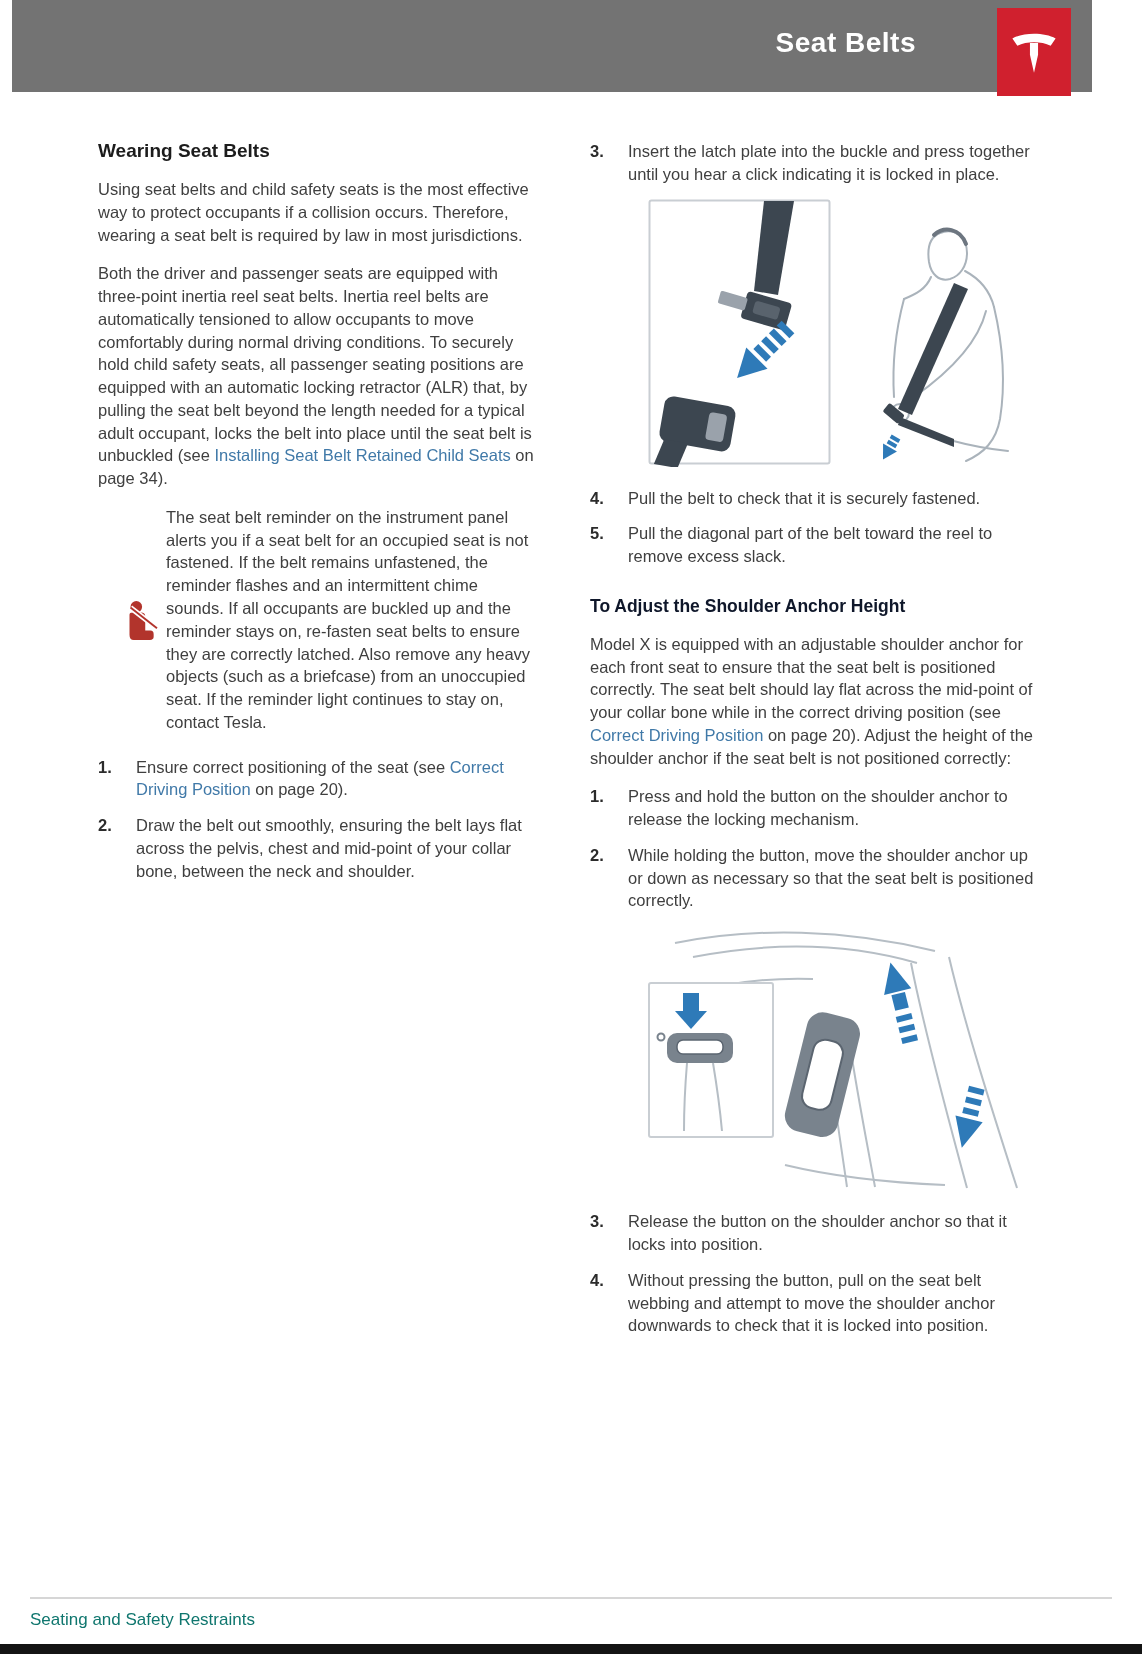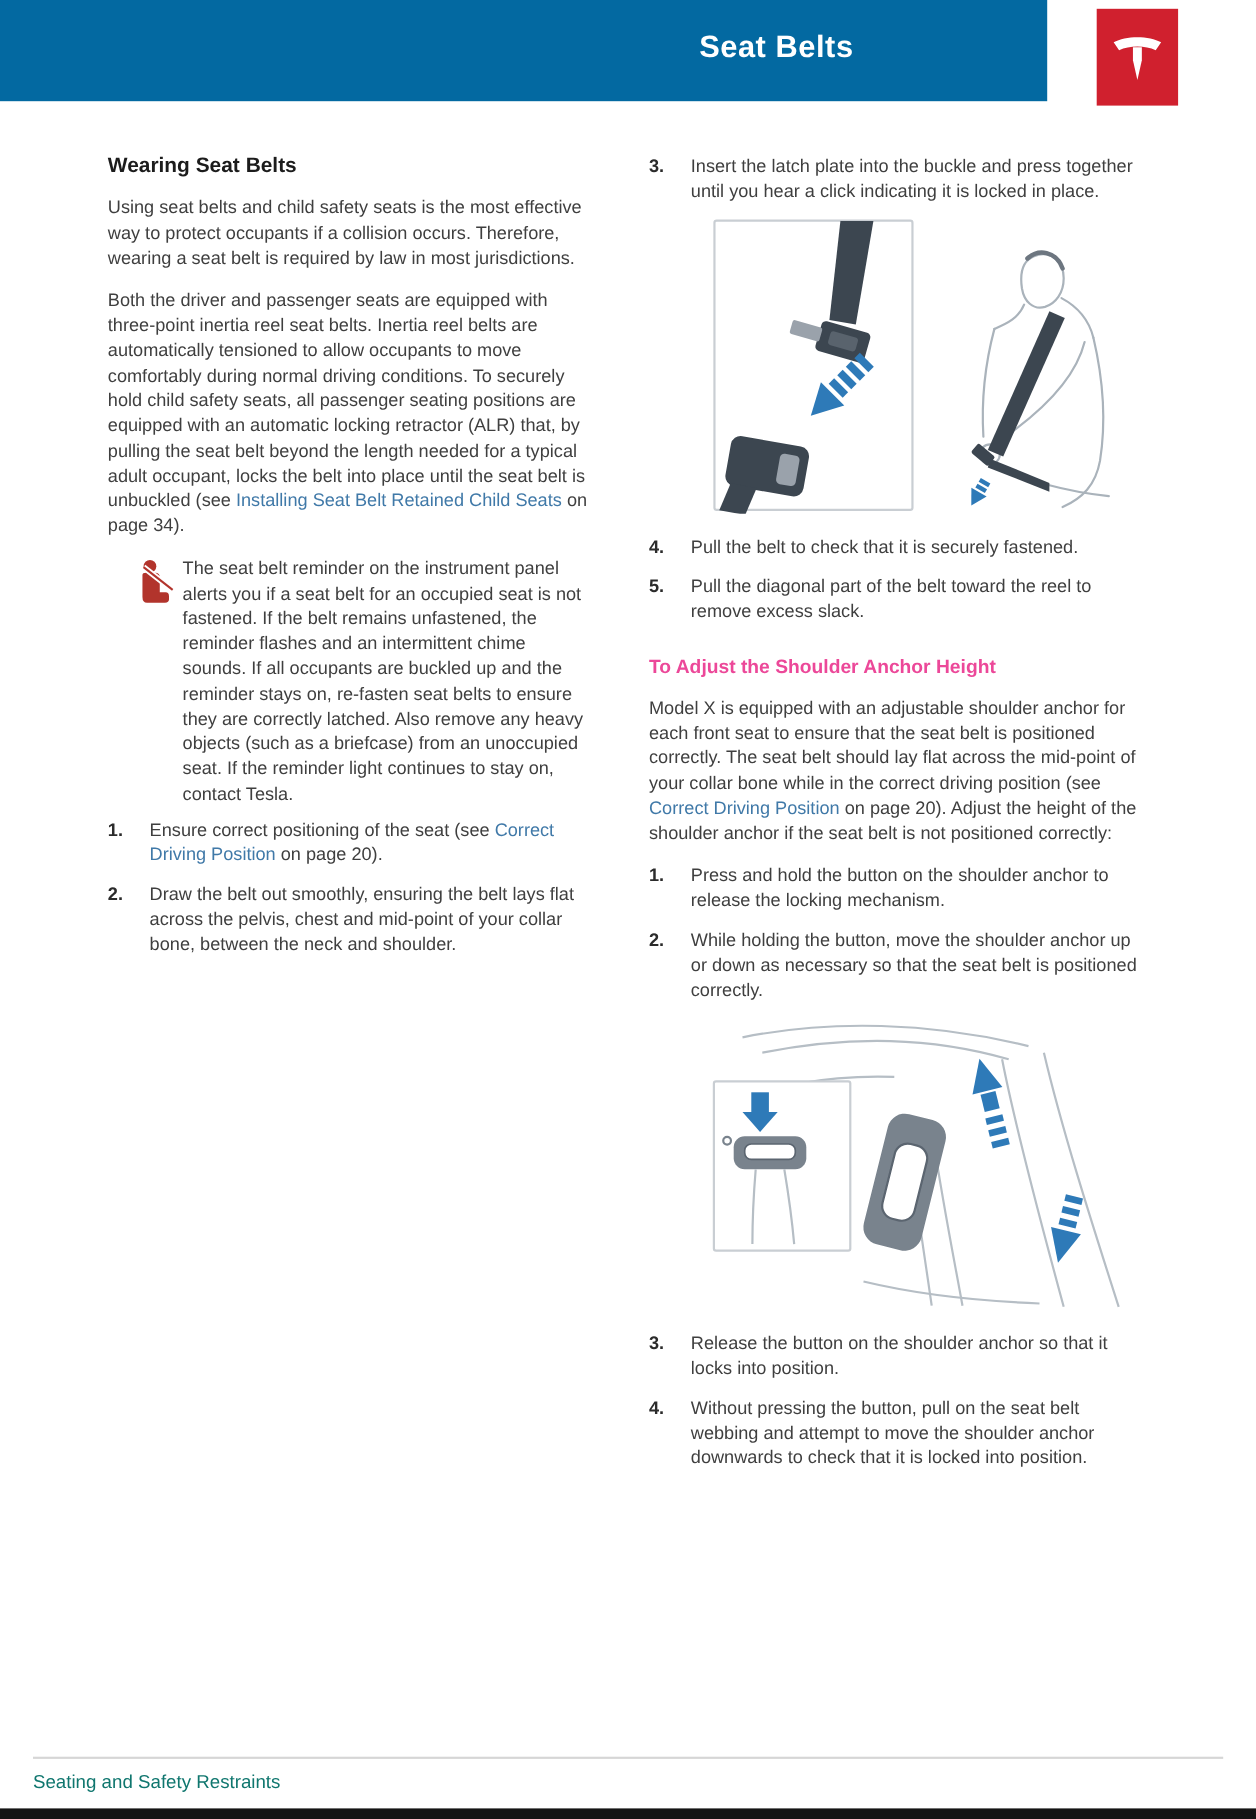--- a/index.html
+++ b/index.html
@@ -2,41 +2,41 @@
 <html><head>
 <meta charset="utf-8">
 <style>
   html,body { margin:0; padding:0; }
   body {
     width:1142px; height:1654px; position:relative; overflow:hidden;
     background:#ffffff; color:#3f3f3f;
     font-family:"Liberation Sans", sans-serif;
   }
   
-  .header-bar { position:absolute; top:0; left:0; width:952px; height:92px; background:#0369a1; }
+  .header-bar { position:absolute; top:0; left:12px; width:1080px; height:92px; background:#737373; }
   .header-title {
     position:absolute; top:27px; right:176px;
     font-size:28px; font-weight:bold; color:#ffffff; letter-spacing:0.5px;
   }
   .logo-box {
     position:absolute; top:8px; right:71px; width:74px; height:88px;
     background:#d0202e; display:flex; align-items:center; justify-content:center;
   }
   
   .content { position:absolute; top:140px; left:98px; display:flex; }
   .col-left  { width:442px; margin-right:50px; }
   .col-right { width:446px; }
 
   h1.page-h1 { font-size:19px; font-weight:bold; color:#1c1c1c; margin:0 0 16px 0; }
-  h2.sub-h   { font-size:17.5px; font-weight:bold; color:#ec4899; margin:28px 0 14px 0; }
+  h2.sub-h   { font-size:17.5px; font-weight:bold; color:#0f172a; margin:28px 0 14px 0; }
   p.body-p   { font-size:16.5px; line-height:1.38; margin:16px 0 16px 0; }
   .link { color:#4079a8; cursor:pointer; text-decoration:none; }
 
   
-  .note { display:flex; margin:14px 0 10px 24px; }
+  .note { display:flex; margin:14px 0 22px 24px;align-items:center; }
   .note-icon-wrap { flex:none; width:44px; padding-top:2px; }
   .note-text { font-size:16.5px; line-height:1.38; }
 
   
   .li { display:flex; margin:0 0 13px 0; font-size:16.5px; line-height:1.38; }
   .li .num { flex:none; width:38px; font-weight:bold; color:#2b2b2b; }
   .li .li-body { flex:1; }
 
   
   .figure { margin:10px 0 20px 0; }

